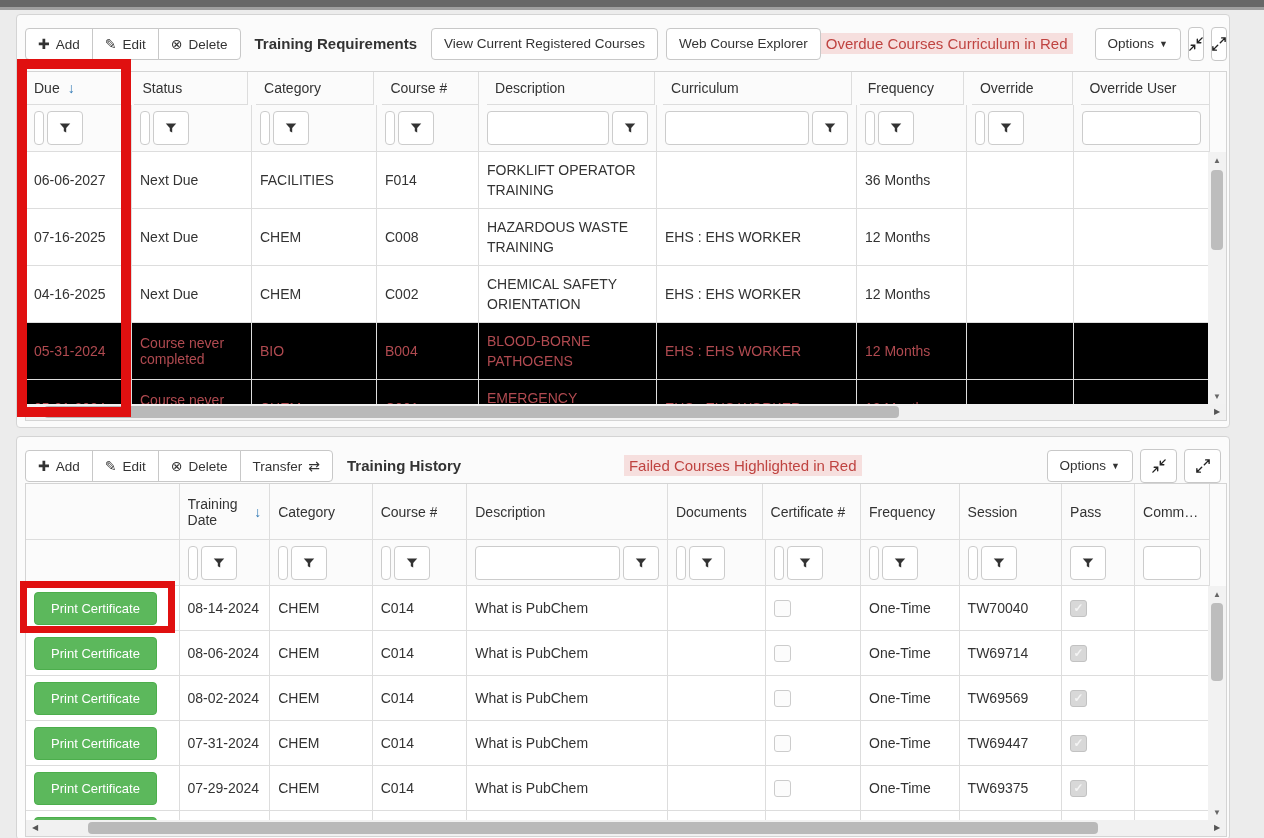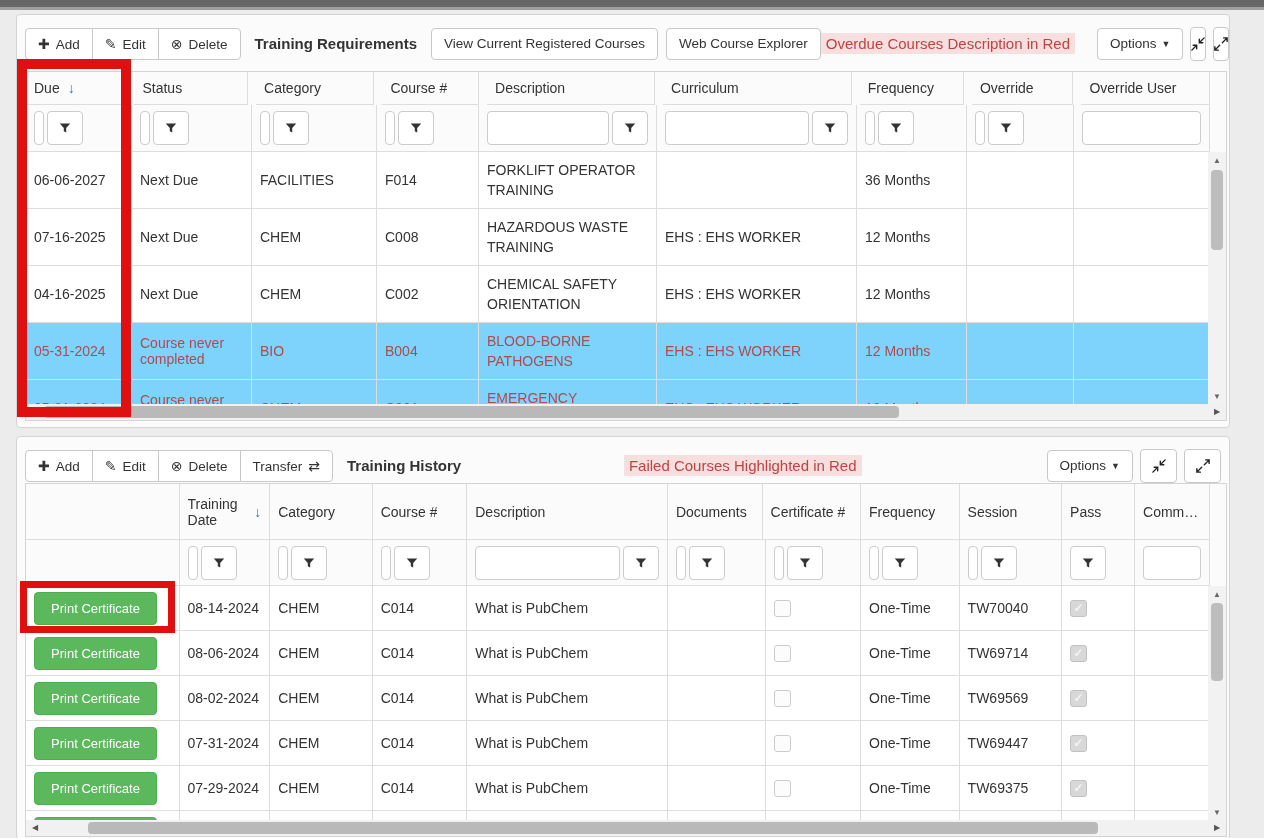--- a/index.html
+++ b/index.html
@@ -62,21 +62,21 @@
   .f-btn { width:36px; height:34px; flex:none; background:#fff; border:1px solid #ccc;
     border-radius:4px; display:inline-flex; align-items:center; justify-content:center;
     cursor:pointer; }
   .f-btn svg { width:12px; height:12px; fill:#333; }
   .tbody { position:relative; background:#fff; overflow:hidden; width:1184px; }
   #grid1 .tbody { height:254px; }
   #grid2 .tbody { height:236px; }
   .row { border-bottom:1px solid #ddd; background:#fff; }
   #grid1 .row { height:57px; }
   #grid2 .row { height:45px; }
-  .row.overdue { background:#7dd3fc; color:#b04a50; }
+  .row.overdue { background:#000000; color:#b04a50; }
   .desc { line-height:1.45; }
 
   
   .c1{width:106px}.c2{width:120px}.c3{width:125px}.c4{width:102px}.c5{width:178px}
   .c6{width:200px}.c7{width:110px}.c8{width:107px}.c9{width:136px}
   
   .h1{width:156px}.h2{width:92px}.h3{width:104px}.h4{width:96px}.h5{width:204px}
   .h6{width:100px}.h7{width:96px}.h8{width:100px}.h9{width:104px}.h10{width:74px}
   .h11{width:76px}
 
@@ -116,21 +116,21 @@
 <div class="panel" id="panel1">
   <div class="toolbar">
     <div class="btn-group">
       <button class="btn"><span class="glyph">✚</span><span>Add</span></button>
       <button class="btn"><span class="glyph">✎</span><span>Edit</span></button>
       <button class="btn"><span class="glyph">⊗</span><span>Delete</span></button>
     </div>
     <span class="tb-title">Training Requirements</span>
     <button class="btn">View Current Registered Courses</button>
     <button class="btn tb-gap">Web Course Explorer</button>
-    <span class="note">Overdue Courses Description in Red</span>
+    <span class="note">Overdue Courses Curriculum in Red</span>
     <button class="btn"><span>Options</span><span class="caret">▼</span></button>
     <button class="btn icon-btn">
         <svg viewBox="0 0 16 16">
           <path d="M15 1L9.5 6.5M9.5 2.5v4h4M1 15l5.5-5.5M6.5 13.5v-4h-4"></path>
         </svg>
       </button>
     <button class="btn icon-btn">
         <svg viewBox="0 0 16 16">
           <path d="M9.5 6.5L15 1M11 1h4v4M6.5 9.5L1 15M5 15H1v-4"></path>
         </svg>

